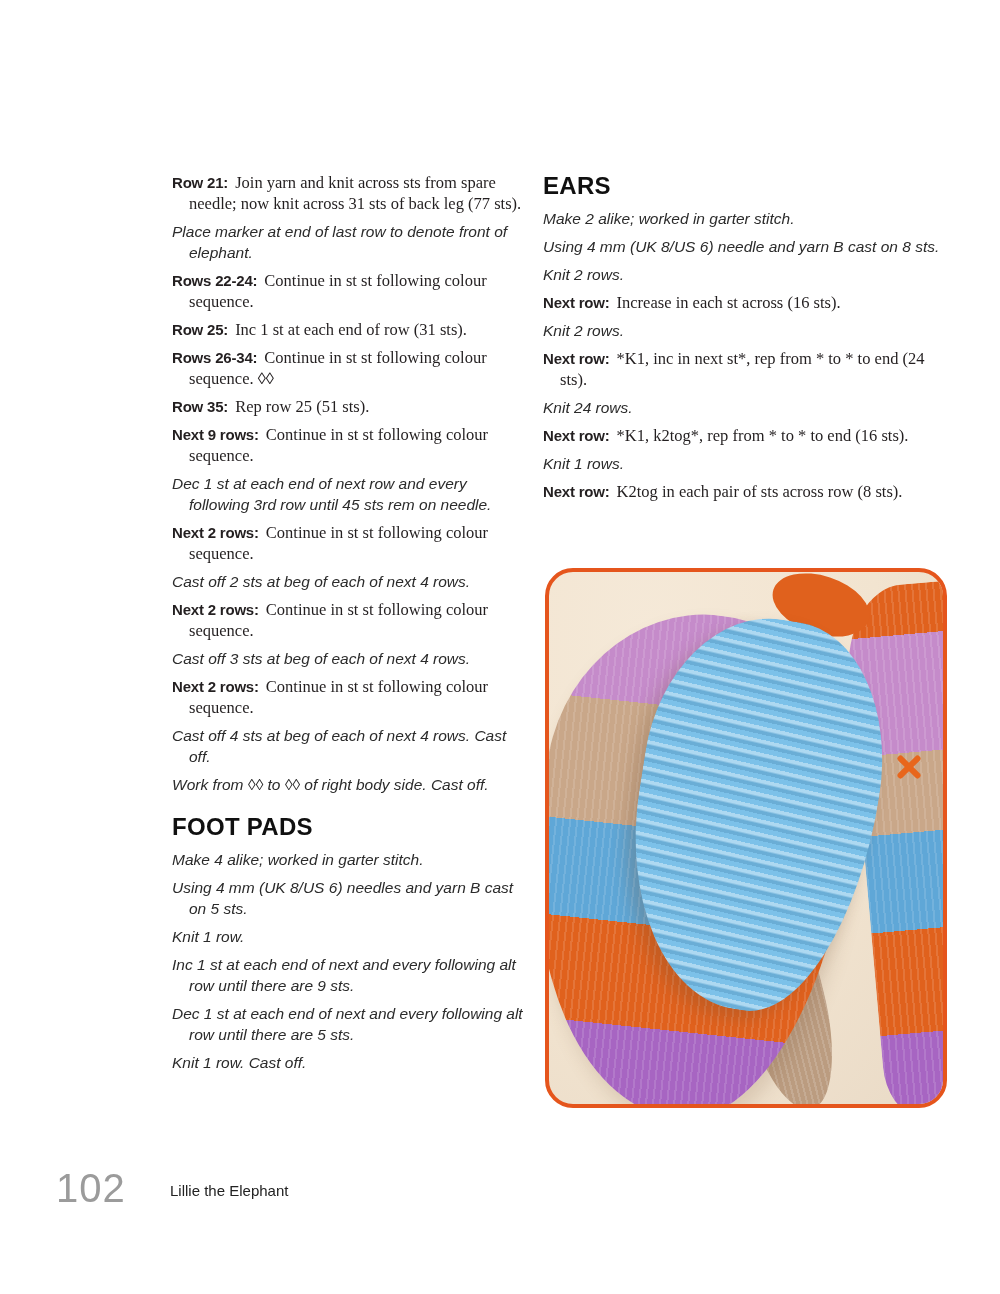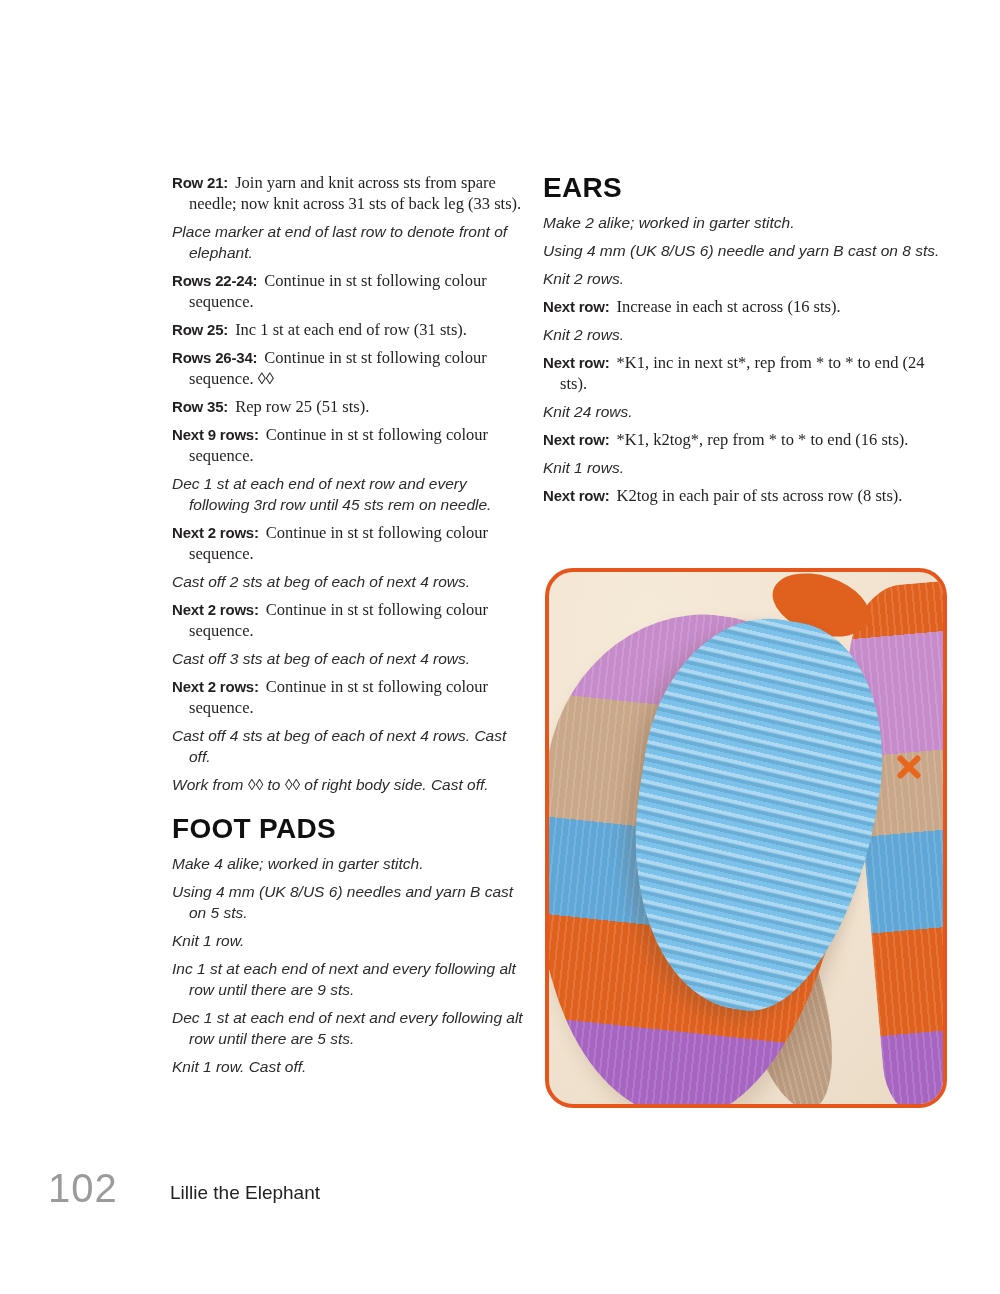--- a/index.html
+++ b/index.html
@@ -18,21 +18,21 @@
   }
   p.step .lbl{
     font-family:"Liberation Sans",sans-serif;font-weight:bold;font-size:15px;
     letter-spacing:-0.2px;margin-right:7px;
   }
   p.note{
     font-family:"Liberation Sans",sans-serif;font-style:italic;font-size:15.5px;
     line-height:21px;margin:0 0 7px 0;padding-left:17px;text-indent:-17px;color:#2b2b2b;
   }
   h2.heading{
-    font-family:"Liberation Sans",sans-serif;font-weight:bold;font-size:28px;
+    font-family:"Liberation Sans",sans-serif;font-weight:bold;font-size:24px;
     letter-spacing:0.3px;margin:18px 0 8px 0;color:#101010;
   }
   h3.subheading{
     font-family:"Liberation Sans",sans-serif;font-weight:bold;font-size:20px;
     letter-spacing:0.2px;margin:14px 0 6px 0;color:#101010;
   }
   .col-right h2.heading{margin-top:0;}
   
   .photo{
     position:absolute;left:545px;top:568px;width:394px;height:532px;
@@ -99,37 +99,37 @@
   }
   .embroidered-star{left:345px;top:180px;width:30px;height:30px;z-index:6;}
   .embroidered-star::before,.embroidered-star::after{
     content:"";position:absolute;left:0;top:12px;width:30px;height:6px;
     background:#e8661c;border-radius:3px;
   }
   .embroidered-star::before{transform:rotate(45deg);}
   .embroidered-star::after{transform:rotate(-45deg);}
   
   .page-number{
-    position:absolute;left:48px;top:1166px;
+    position:absolute;left:56px;top:1166px;
     font-family:"Liberation Sans",sans-serif;font-size:40px;font-weight:normal;
     letter-spacing:1px;color:var(--page-number-grey,#9b9b9b);
   }
   .footer-title{
     position:absolute;left:170px;top:1182px;
-    font-family:"Liberation Sans",sans-serif;font-size:19px;font-weight:normal;
+    font-family:"Liberation Sans",sans-serif;font-size:15px;font-weight:normal;
     color:#222222;
   }
 </style>
 </head>
 <body>
 
 <div class="page">
 
   <div class="col col-left">
-    <p class="step"><span class="lbl">Row 21:</span><span>Join yarn and knit across sts from spare needle; now knit across 31 sts of back leg (33 sts).</span></p>
+    <p class="step"><span class="lbl">Row 21:</span><span>Join yarn and knit across sts from spare needle; now knit across 31 sts of back leg (77 sts).</span></p>
     <p class="note">Place marker at end of last row to denote front of elephant.</p>
     <p class="step"><span class="lbl">Rows 22-24:</span><span>Continue in st st following colour sequence.</span></p>
     <p class="step"><span class="lbl">Row 25:</span><span>Inc 1 st at each end of row (31 sts).</span></p>
     <p class="step"><span class="lbl">Rows 26-34:</span><span>Continue in st st following colour sequence. ◊◊</span></p>
     <p class="step"><span class="lbl">Row 35:</span><span>Rep row 25 (51 sts).</span></p>
     <p class="step"><span class="lbl">Next 9 rows:</span><span>Continue in st st following colour sequence.</span></p>
     <p class="note">Dec 1 st at each end of next row and every following 3rd row until 45 sts rem on needle.</p>
     <p class="step"><span class="lbl">Next 2 rows:</span><span>Continue in st st following colour sequence.</span></p>
     <p class="note">Cast off 2 sts at beg of each of next 4 rows.</p>
     <p class="step"><span class="lbl">Next 2 rows:</span><span>Continue in st st following colour sequence.</span></p>

